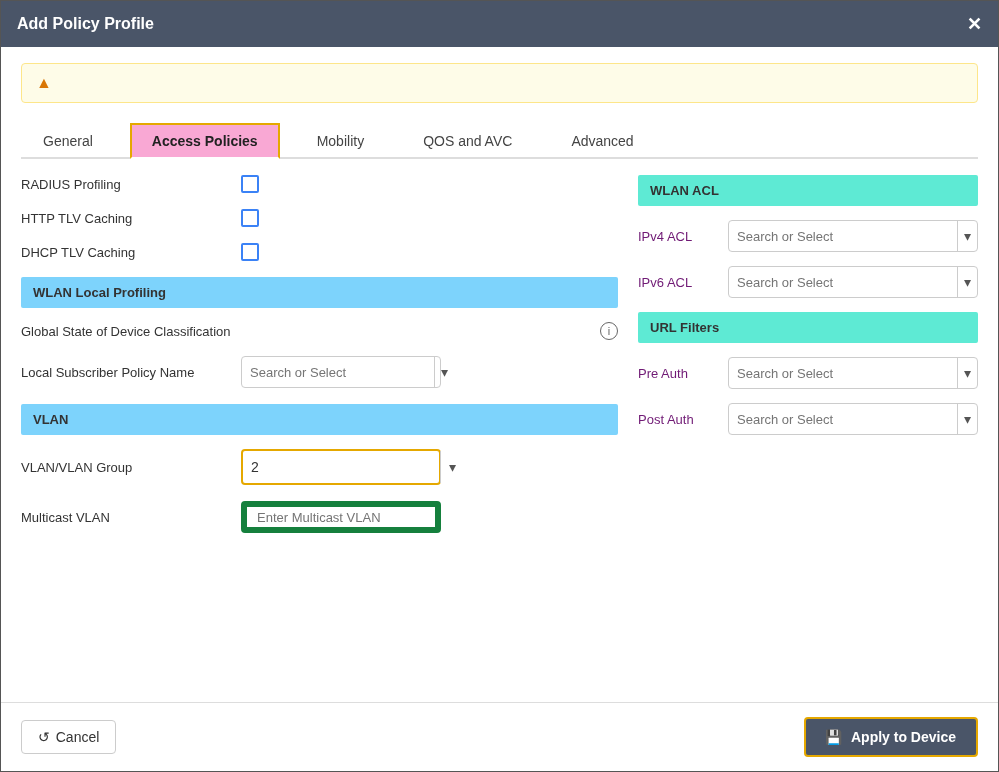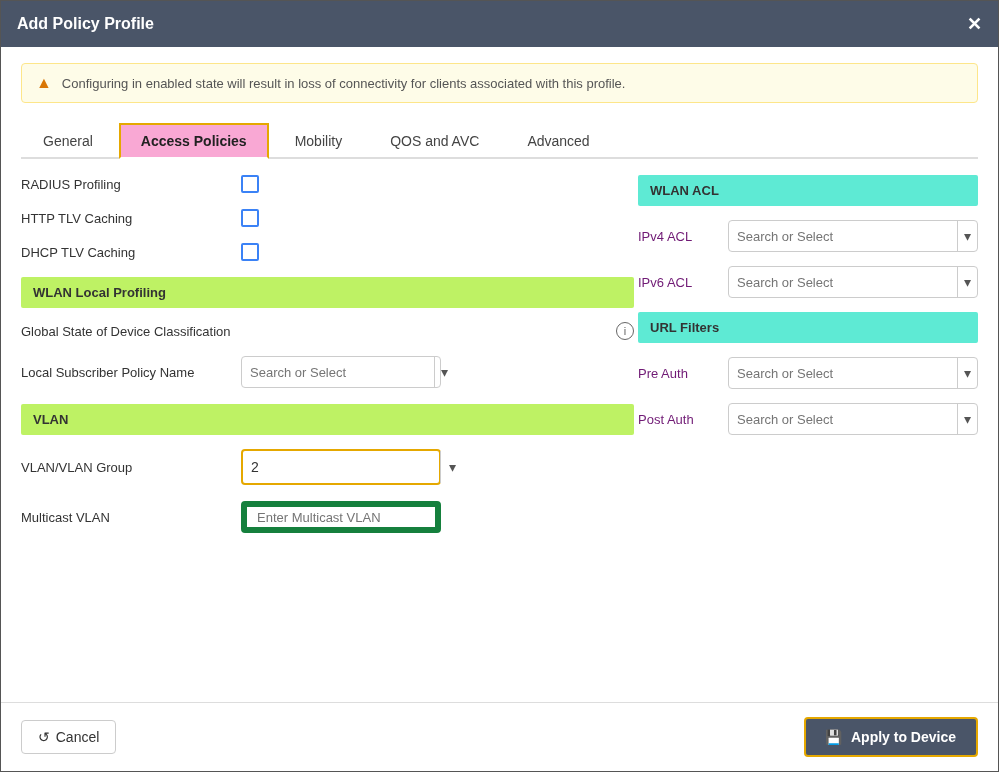--- a/index.html
+++ b/index.html
@@ -47,21 +47,21 @@
 
     .warning-icon {
       color: #d97706;
       font-size: 16px;
     }
 
     .tabs {
       display: flex;
       border-bottom: 2px solid #ddd;
       margin: 12px 20px 0 20px;
-      gap: 4px;
+      gap: 15px;
     }
 
     .tab {
       padding: 8px 20px;
       cursor: pointer;
       font-size: 14px;
       color: #444;
       border: 2px solid transparent;
       border-bottom: none;
       margin-bottom: -2px;
@@ -73,21 +73,21 @@
       border-bottom: 2px solid #fff;
       font-weight: bold;
       color: #222;
       background: #f9a8d4;
     }
 
     .content-area {
       display: flex;
       flex: 1;
       padding: 16px 20px;
-      gap: 4px;
+      gap: 20px;
       overflow: auto;
     }
 
     .left-panel {
       flex: 1;
     }
 
     .right-panel {
       width: 340px;
     }
@@ -107,21 +107,21 @@
     .checkbox-blue {
       width: 18px;
       height: 18px;
       border: 2px solid #3b82f6;
       background: #fff;
       border-radius: 2px;
       cursor: pointer;
     }
 
     .section-header {
-      background: #bef264;
+      background: #7dd3fc;
       padding: 8px 12px;
       font-weight: bold;
       font-size: 13px;
       color: #333;
       margin-bottom: 14px;
       border-radius: 2px;
     }
 
     .info-icon {
       display: inline-flex;
@@ -316,21 +316,20 @@
 
 <div class="modal">
 
   <div class="modal-header">
     <span>Add Policy Profile</span>
     <span class="close-icon">✕</span>
   </div>
 
   <div class="warning-banner">
     <span class="warning-icon">▲</span>
-    <span>Configuring in enabled state will result in loss of connectivity for clients associated with this profile.</span>
   </div>
 
   <div class="tabs">
     <div class="tab">General</div>
     <div class="tab active">Access Policies</div>
     <div class="tab">Mobility</div>
     <div class="tab">QOS and AVC</div>
     <div class="tab">Advanced</div>
   </div>
 

